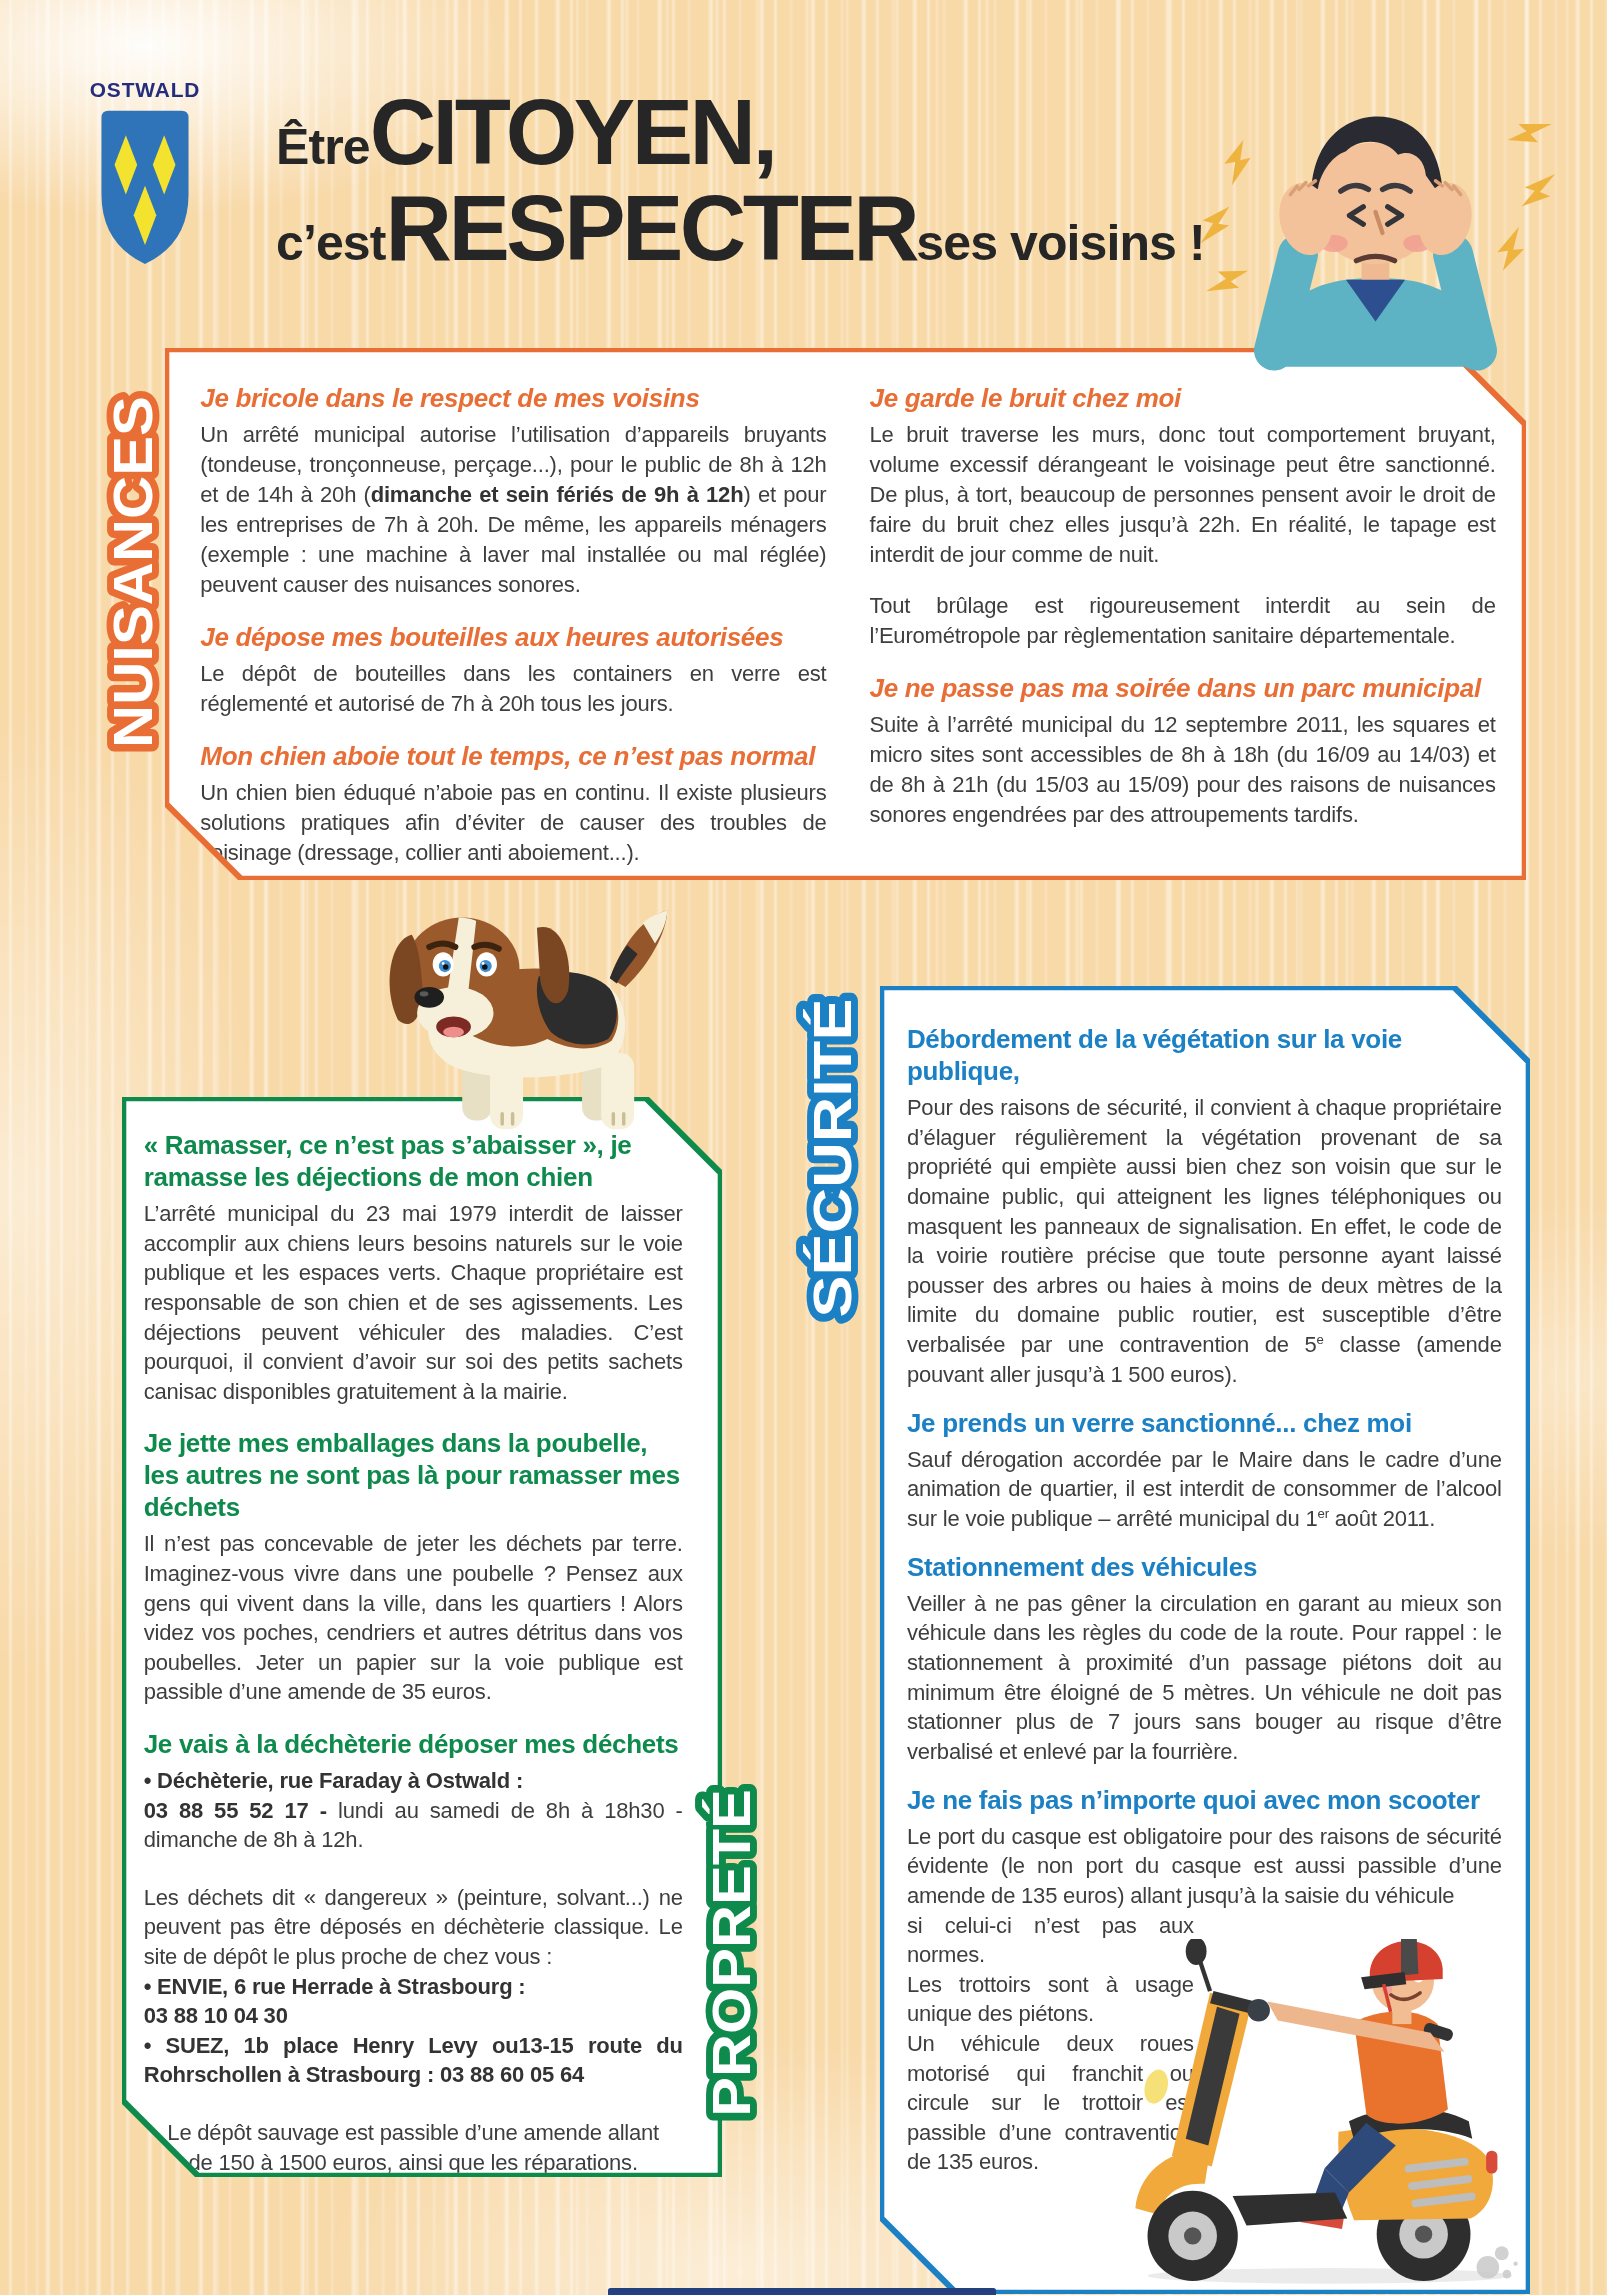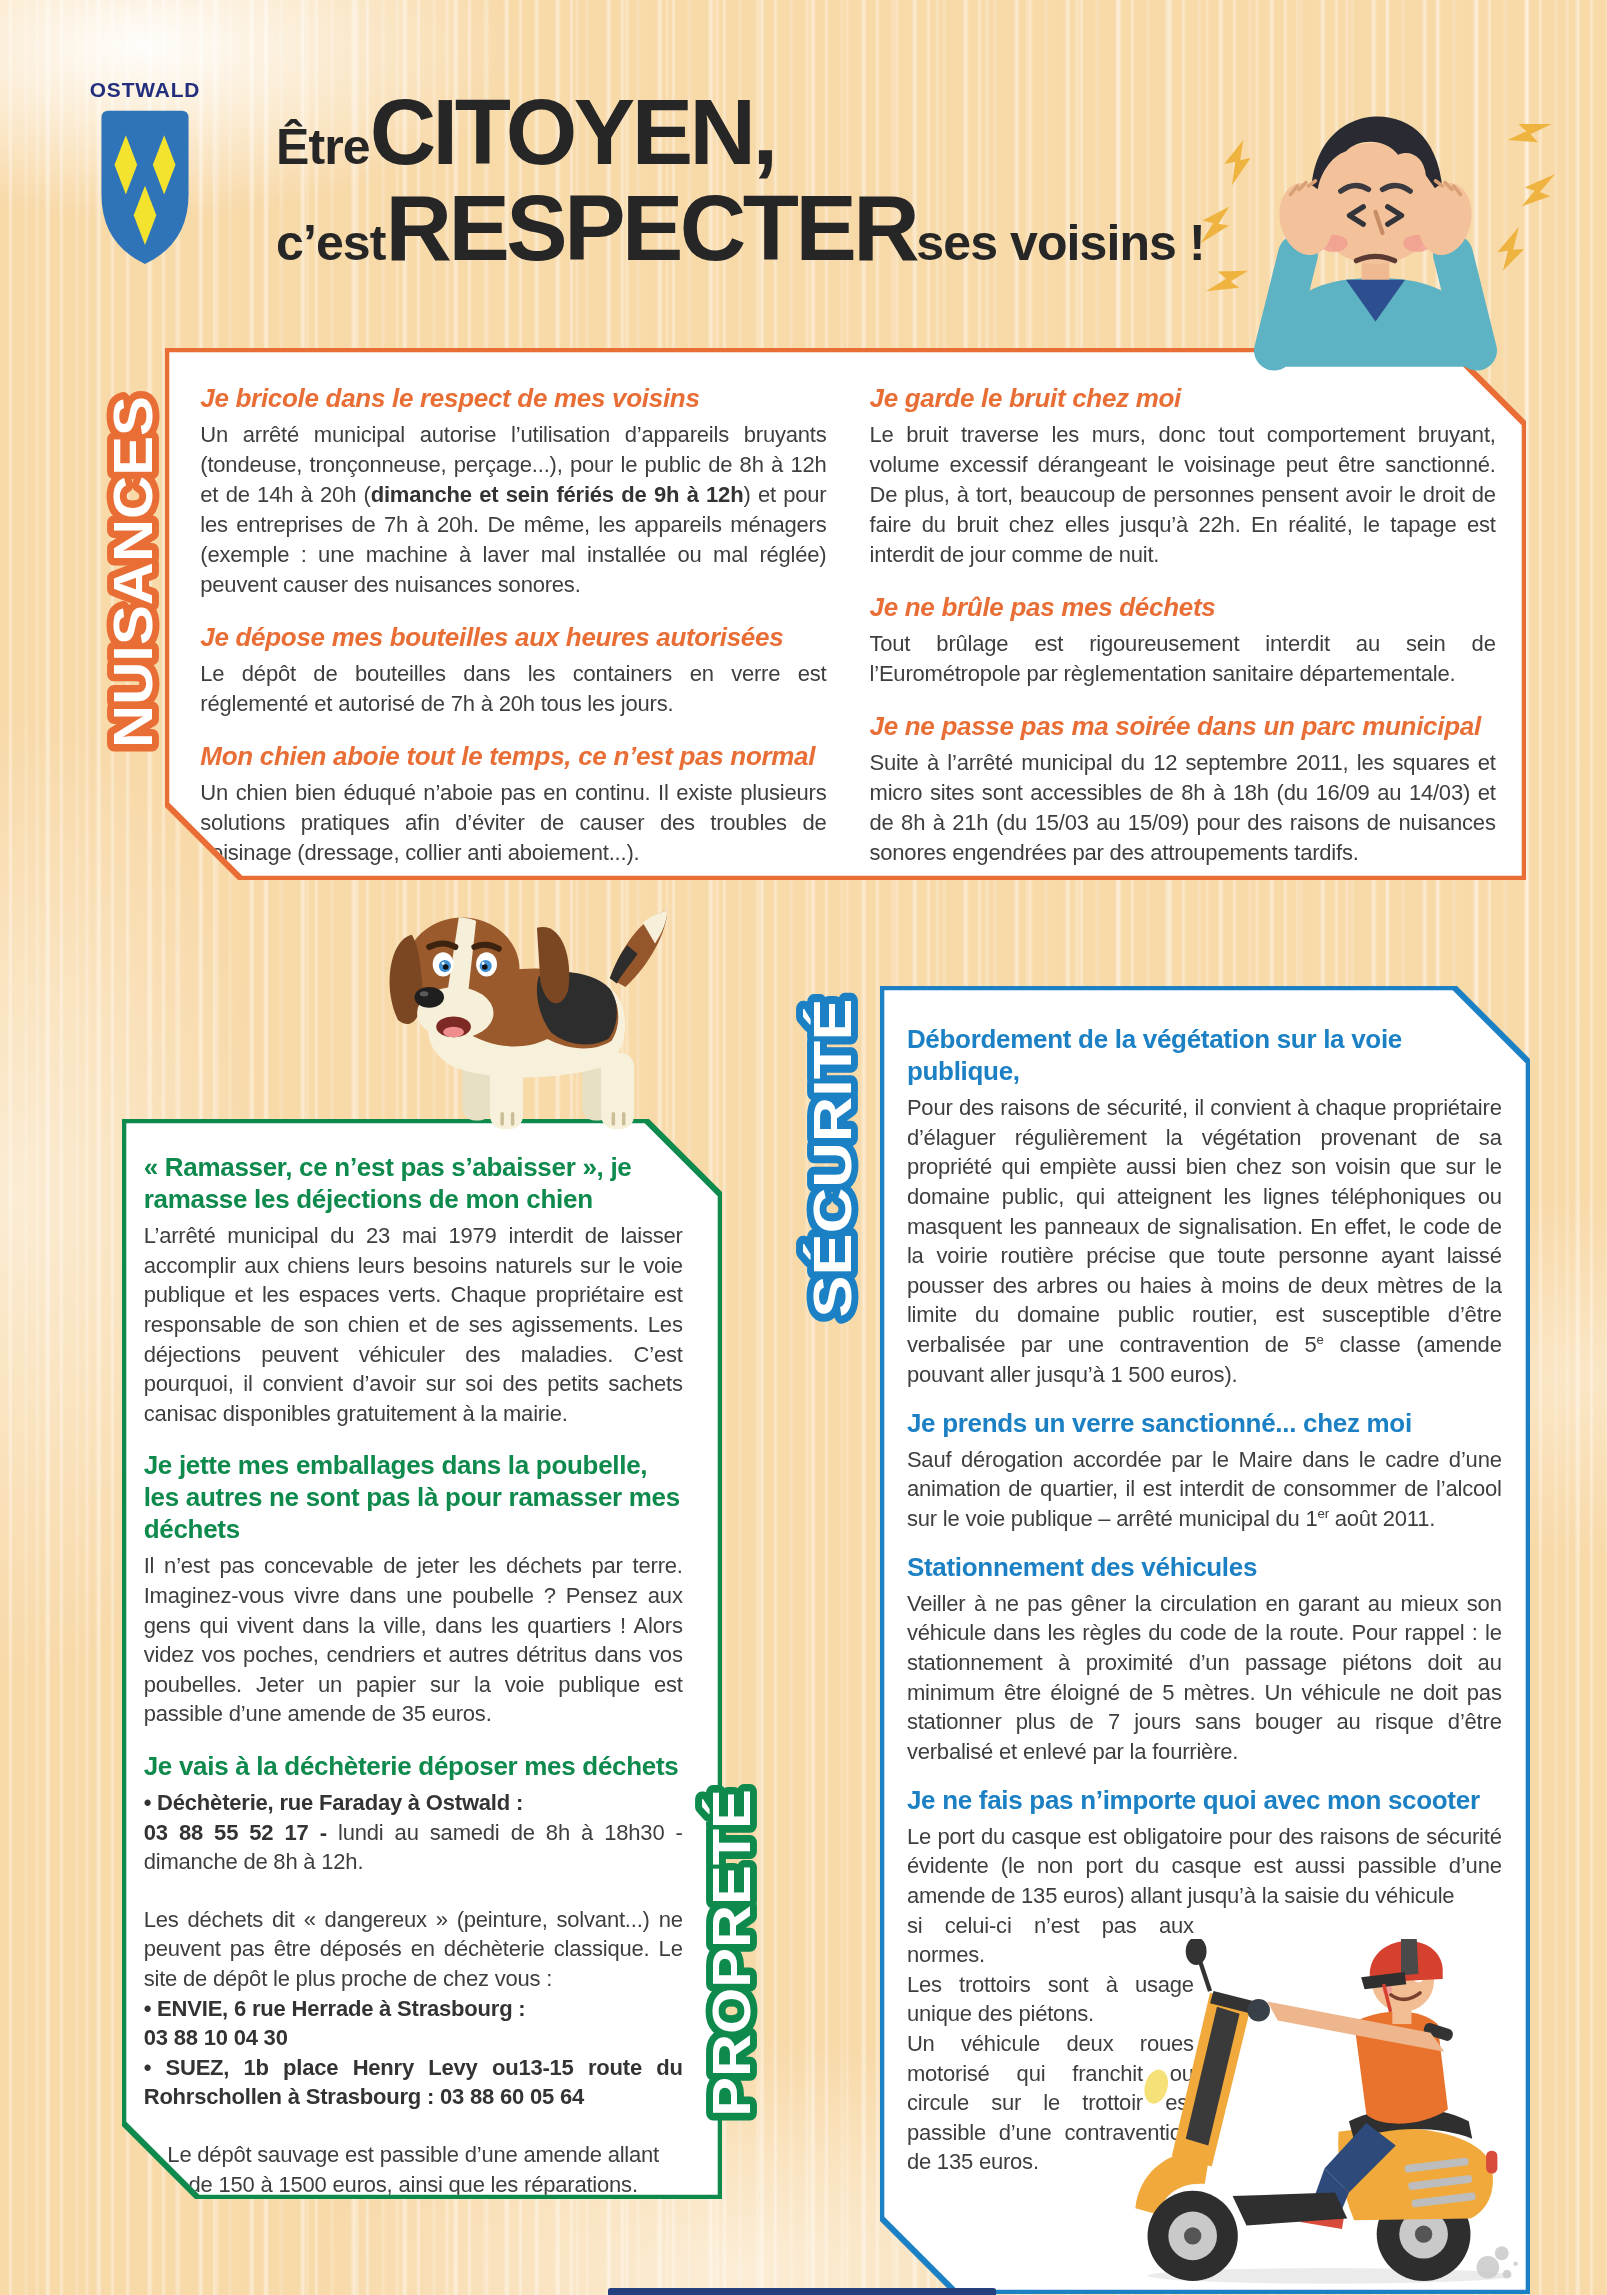--- a/index.html
+++ b/index.html
@@ -21,21 +21,21 @@
   .title{position:absolute;left:276px;top:80px;color:#262626;}
   .trow{display:flex;align-items:baseline;white-space:nowrap;}
   .trow .small{font-size:50px;font-weight:bold;letter-spacing:-0.9px;}
   .trow .big{font-size:92px;font-weight:800;letter-spacing:-3.5px;}
   .trow+.trow{margin-top:-8.7px;}
   
   .box{position:absolute;}
   .box, .box-inner{clip-path:polygon(0 0, calc(100% - 73px) 0, 100% 73px, 100% 100%, 73px 100%, 0 calc(100% - 73px));}
   .box-inner{position:absolute;inset:4.3px;background:#fff;}
   .box.orange{background:#e96e35;left:165px;top:348px;width:1361px;height:532px;}
-  .box.green{background:#0e8a4d;left:122px;top:1097px;width:600px;height:1080px;margin-top:22px;}
+  .box.green{background:#0e8a4d;left:122px;top:1097px;width:600px;height:1080px;}
   .box.blue{background:#1b80c4;left:880px;top:986px;width:650px;height:1308px;}
   .cols{display:flex;gap:43px;padding:29.6px 26px 12px 31px;}
   .col{flex:1;min-width:0;}
   .gcontent{padding:28px 35px 15.6px 17.4px;}
   .bcontent{padding:33px 24px 12px 22.6px;position:relative;height:calc(100% - 45px);}
   .box h3{margin:0 0 6px;font-size:26px;line-height:32px;font-weight:bold;letter-spacing:-0.3px;}
   .box p{margin:0;font-size:22px;line-height:30px;color:#3e3e3e;text-align:justify;letter-spacing:-0.2px;}
   .box p b{font-weight:bold;color:#333;}
   .box p sup{font-size:0.6em;vertical-align:super;line-height:0;}
   .block{margin-bottom:21px;}
@@ -140,21 +140,20 @@
               <h3>Mon chien aboie tout le temps, ce n’est pas normal</h3>
               <p>Un chien bien éduqué n’aboie pas en continu. Il existe plusieurs solutions pratiques afin d’éviter de causer des troubles de voisinage (dressage, collier anti aboiement...).</p>
             </div>
           </div>
         <div class="col">
             <div class="block">
               <h3>Je garde le bruit chez moi</h3>
               <p>Le bruit traverse les murs, donc tout comportement bruyant, volume excessif dérangeant le voisinage peut être sanctionné. De plus, à tort, beaucoup de personnes pensent avoir le droit de faire du bruit chez elles jusqu’à 22h. En réalité, le tapage est interdit de jour comme de nuit.</p>
             </div>
             <div class="block">
-              <h3>Je ne brûle pas mes déchets</h3>
               <p>Tout brûlage est rigoureusement interdit au sein de l’Eurométropole par règlementation sanitaire départementale.</p>
             </div>
             <div class="block">
               <h3>Je ne passe pas ma soirée dans un parc municipal</h3>
               <p>Suite à l’arrêté municipal du 12 septembre 2011, les squares et micro sites sont accessibles de 8h à 18h (du 16/09 au 14/03) et de 8h à 21h (du 15/03 au 15/09) pour des raisons de nuisances sonores engendrées par des attroupements tardifs.</p>
             </div>
           </div>
       </div>
     </div>
   </div>

